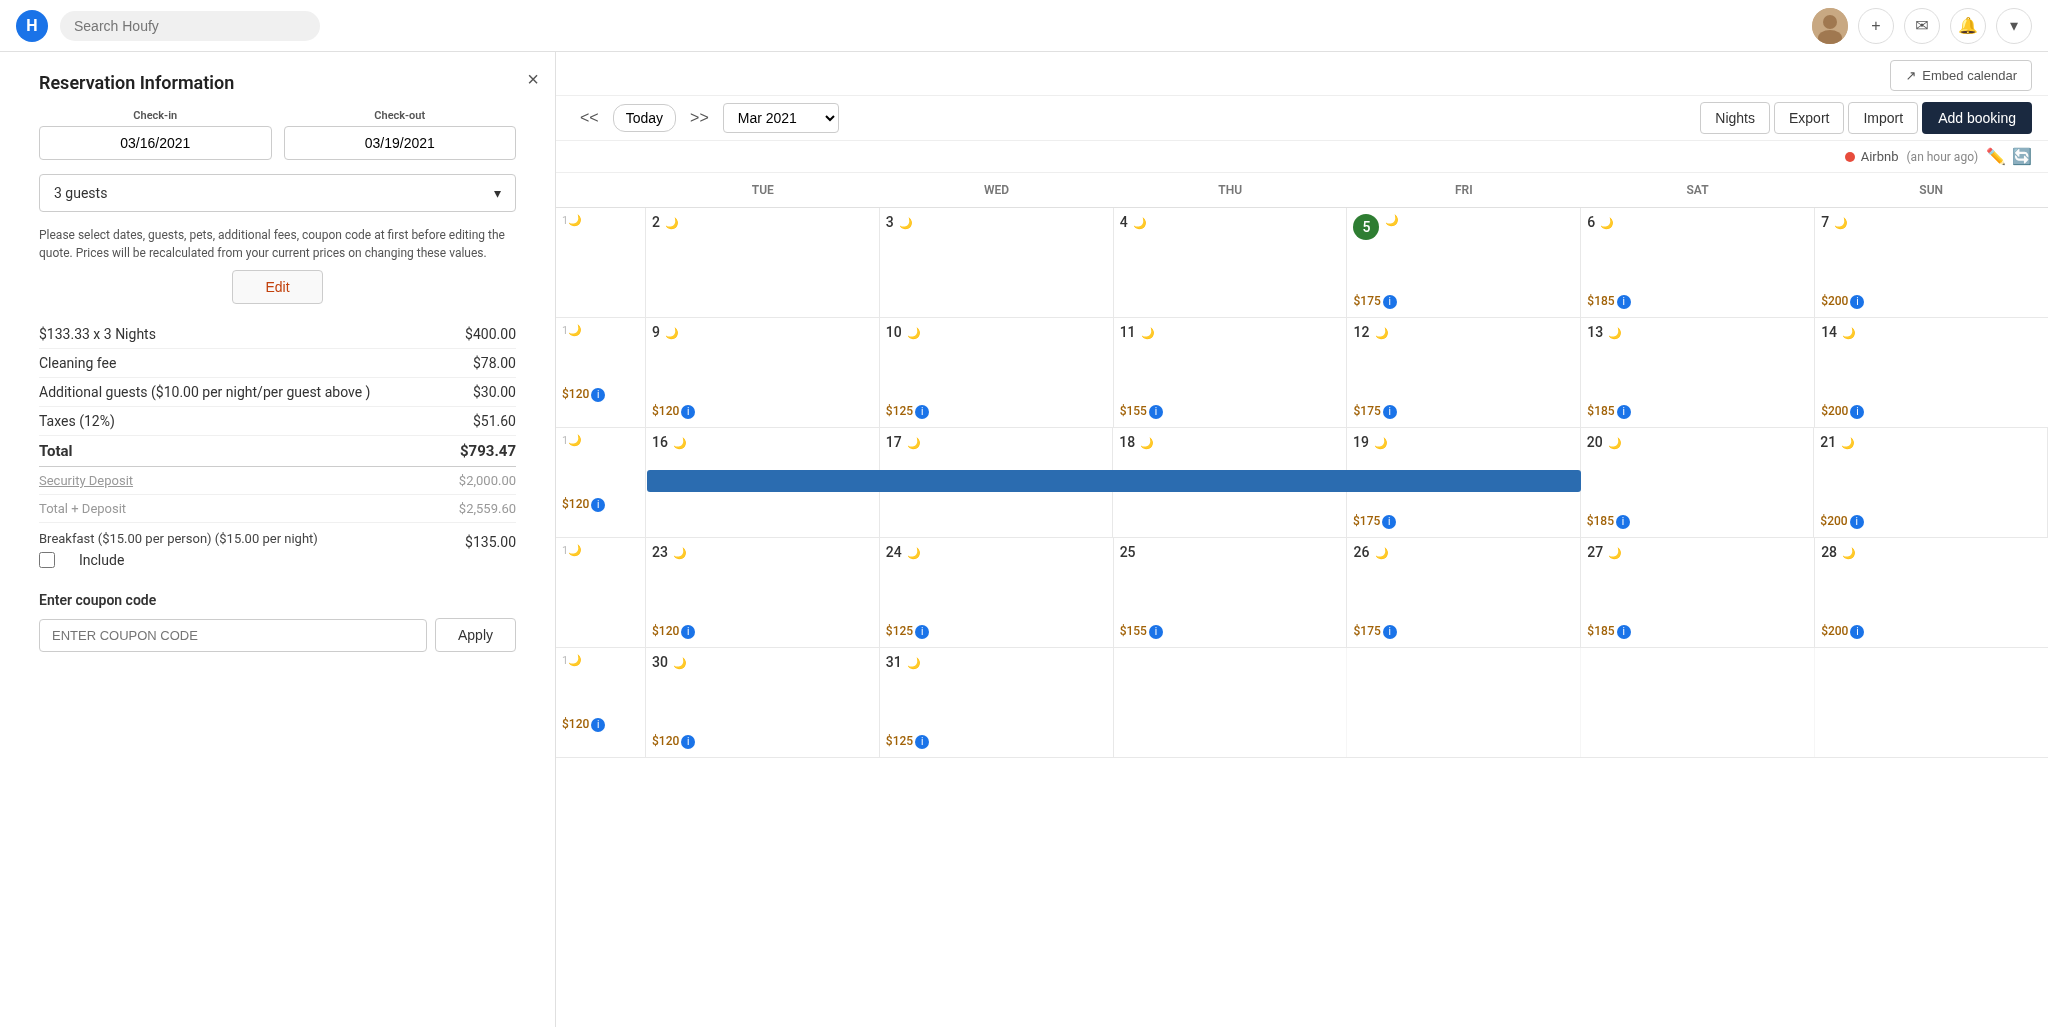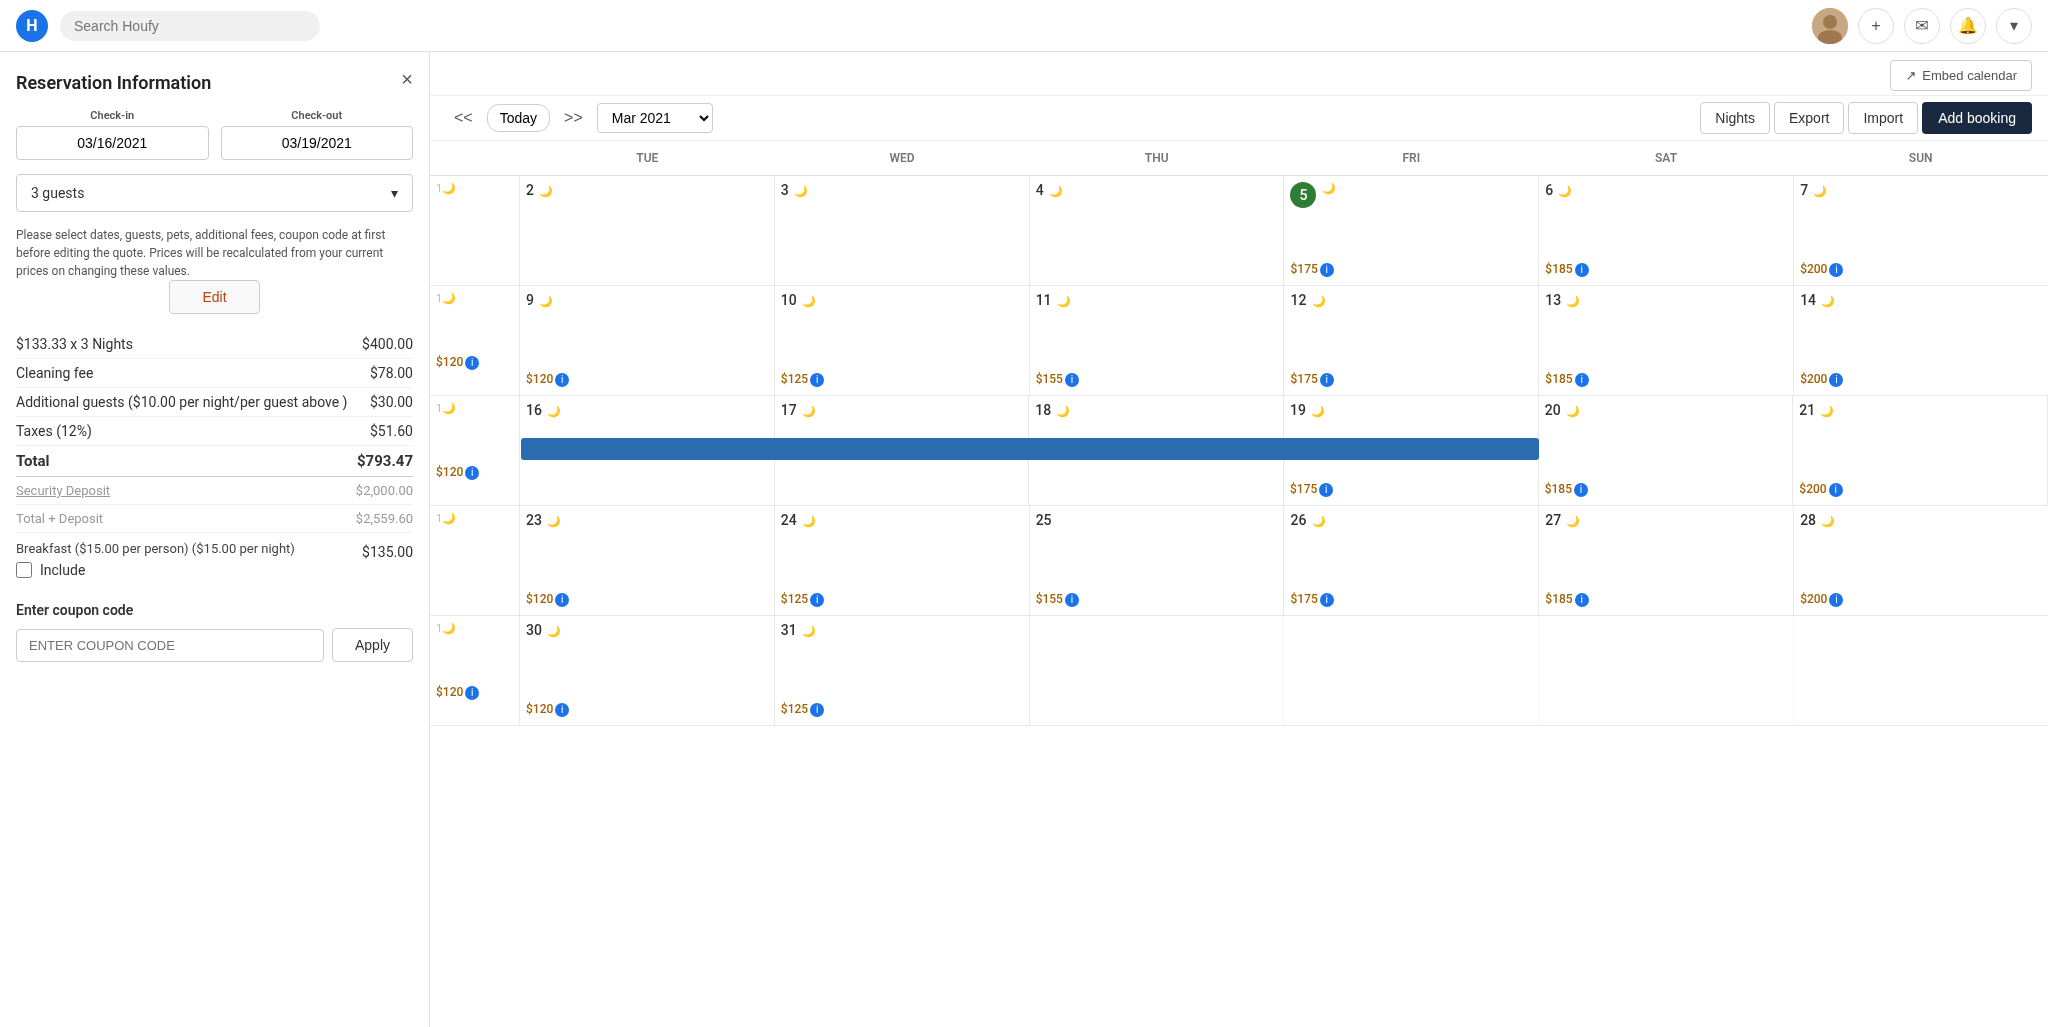--- a/index.html
+++ b/index.html
@@ -14,50 +14,50 @@
     .search-bar { flex: 0 0 260px; background: #f0f0f0; border: none; border-radius: 20px; padding: 7px 14px; font-size: 14px; color: #555; outline: none; }
     .nav-right { margin-left: auto; display: flex; align-items: center; gap: 10px; }
     .nav-avatar { width: 36px; height: 36px; border-radius: 50%; background: #c8a882; overflow: hidden; display: flex; align-items: center; justify-content: center; }
     .nav-btn { width: 36px; height: 36px; border-radius: 50%; border: 1px solid #ddd; background: #fff; cursor: pointer; display: flex; align-items: center; justify-content: center; font-size: 16px; color: #555; }
 
     
     .main { display: flex; height: calc(100vh - 52px); overflow: hidden; }
 
     
     .side-panel {
-      width: 430px; flex-shrink: 0; background: #fff; border-right: 1px solid #e0e0e0;
-      overflow-y: auto; padding: 20px 16px; position: relative;
+      width: 556px; flex-shrink: 0; background: #fff; border-right: 1px solid #e0e0e0;
+      overflow-y: auto; padding: 20px 39px; position: relative;
     }
     .panel-title { font-size: 18px; font-weight: 600; color: #222; margin-bottom: 16px; }
     .close-btn { position: absolute; top: 16px; right: 16px; background: none; border: none; font-size: 20px; cursor: pointer; color: #555; }
 
     .date-row { display: flex; gap: 12px; margin-bottom: 14px; }
     .date-field { flex: 1; }
     .date-field label { display: block; font-size: 11px; font-weight: 600; color: #555; text-align: center; margin-bottom: 4px; }
     .date-input { width: 100%; border: 1px solid #ccc; border-radius: 4px; padding: 8px 10px; font-size: 14px; text-align: center; }
 
     .guests-select { width: 100%; border: 1px solid #ccc; border-radius: 4px; padding: 10px 14px; font-size: 14px; display: flex; align-items: center; justify-content: space-between; cursor: pointer; margin-bottom: 14px; }
 
-    .notice-text { font-size: 12px; color: #555; margin-bottom: 0; line-height: 1.5; }
+    .notice-text { font-size: 12px; color: #555; margin-bottom: 8px; line-height: 1.5; }
 
     .edit-btn { display: block; margin: 0 auto 16px; padding: 8px 32px; border: 1px solid #ccc; background: #f9f9f9; border-radius: 4px; font-size: 14px; cursor: pointer; color: #c2410c; }
 
     .fee-row { display: flex; justify-content: space-between; align-items: center; padding: 6px 0; border-bottom: 1px solid #f0f0f0; font-size: 14px; }
     .fee-row.total-row { font-weight: 700; font-size: 15px; border-bottom: 1px solid #ccc; }
     .fee-row .label { color: #333; }
     .fee-row .amount { color: #333; }
     .fee-row.deposit-row .label { color: #999; font-size: 13px; }
     .fee-row.deposit-row .amount { color: #999; font-size: 13px; }
     .fee-row .label a { color: #999; text-decoration: underline; }
 
     .fee-link { color: #777; text-decoration: underline; cursor: pointer; }
 
     .breakfast-row { padding: 8px 0; }
     .breakfast-label { font-size: 13px; color: #444; margin-bottom: 6px; }
-    .include-row { display: flex; align-items: center; gap: 8px; font-size: 14px; }
+    .include-row { display: flex; align-items: center; gap: 24px; font-size: 14px; }
     .include-row input[type="checkbox"] { width: 16px; height: 16px; }
 
     .coupon-section { margin-top: 16px; }
     .coupon-title { font-weight: 600; font-size: 14px; margin-bottom: 10px; }
     .coupon-row { display: flex; gap: 8px; align-items: center; }
     .coupon-input { flex: 1; border: 1px solid #ccc; border-radius: 4px; padding: 8px 12px; font-size: 13px; color: #999; text-transform: uppercase; }
     .apply-btn { padding: 8px 22px; border: 1px solid #ccc; border-radius: 4px; background: #fff; font-size: 14px; cursor: pointer; color: #333; }
 
     
     .calendar-section { flex: 1; overflow: auto; background: #fff; }
@@ -226,20 +226,31 @@
         </select>
       </div>
       <div class="second-toolbar-right">
         <button class="cal-action-btn">Nights</button>
         <button class="cal-action-btn">Export</button>
         <button class="cal-action-btn">Import</button>
         <button class="add-booking-btn">Add booking</button>
       </div>
     </div>
 
+    <div style="display:flex;align-items:center;justify-content:flex-end;padding:6px 16px;border-bottom:1px solid #eee;gap:8px;">
+      <div class="airbnb-indicator">
+        <span class="airbnb-dot"></span>
+        <span>Airbnb</span>
+      </div>
+      <span class="sync-time">(an hour ago)</span>
+      <div class="icon-btns">
+        <button class="icon-btn">✏️</button>
+        <button class="icon-btn">🔄</button>
+      </div>
+    </div>
 
     <div class="calendar-header-row">
       <div class="cal-header-cell cal-header-cell-first"></div>
       <div class="cal-header-cell">TUE</div>
       <div class="cal-header-cell">WED</div>
       <div class="cal-header-cell">THU</div>
       <div class="cal-header-cell">FRI</div>
       <div class="cal-header-cell">SAT</div>
       <div class="cal-header-cell">SUN</div>
     </div>

